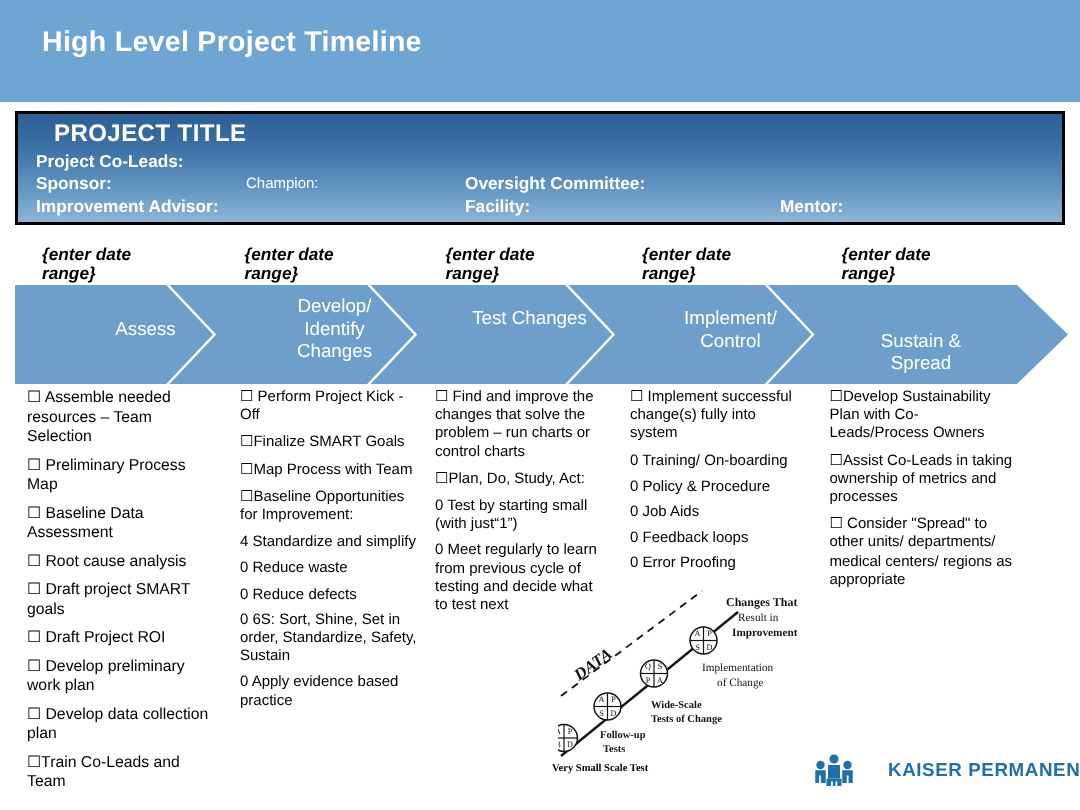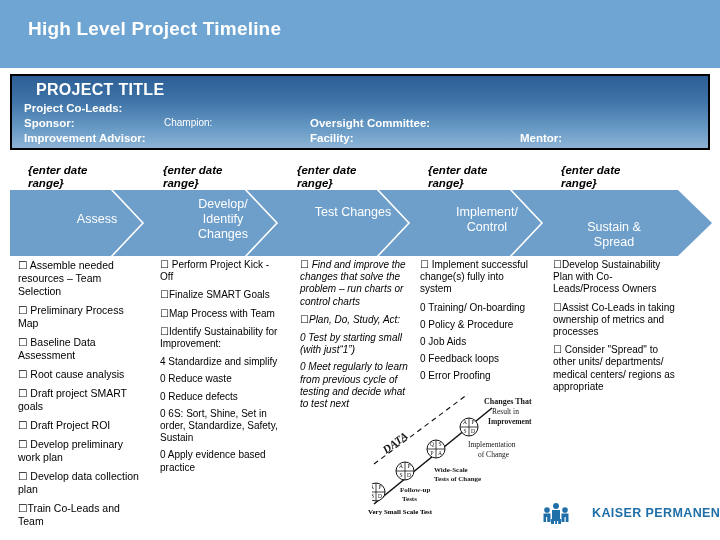--- a/index.html
+++ b/index.html
@@ -61,21 +61,21 @@
 
   
   .col{
     position:absolute;top:259px;color:#000000;font-size:10px;line-height:12.2px;
   }
   .col p{margin:0 0 6px 0;}
   .col .sub{margin:0 0 5px 0;}
 
   #col1{left:18px;width:126px;font-size:10.5px;line-height:13px;}
   #col2{left:160px;width:118px;}
-  #col3{left:300px;width:113px;font-style:italic;}
+  #col3{left:290px;width:113px;}
   #col4{left:420px;width:114px;}
   #col5{left:553px;width:122px;}
 
   
   #pdsa-ramp{
     position:absolute;left:372px;top:392px;width:176px;height:118px;
     opacity:.92;
   }
 
   
@@ -142,21 +142,21 @@
   <p>☐ Draft Project ROI</p>
   <p>☐ Develop preliminary work plan</p>
   <p>☐ Develop data collection plan</p>
   <p>☐Train Co-Leads and Team</p>
 </div>
 
 <div class="col" id="col2">
   <p>☐ Perform Project Kick -Off</p>
   <p>☐Finalize SMART Goals</p>
   <p>☐Map Process with Team</p>
-  <p>☐Identify Sustainability for Improvement:</p>
+  <p>☐Baseline Opportunities for Improvement:</p>
   <p class="sub">4 Standardize and simplify</p>
   <p class="sub">0 Reduce waste</p>
   <p class="sub">0 Reduce defects</p>
   <p class="sub">0 6S: Sort, Shine, Set in order, Standardize, Safety, Sustain</p>
   <p class="sub">0 Apply evidence based practice</p>
 </div>
 
 <div class="col" id="col3">
   <p>☐ Find and improve the changes that solve the problem – run charts or control charts</p>
   <p>☐Plan, Do, Study, Act:</p>

